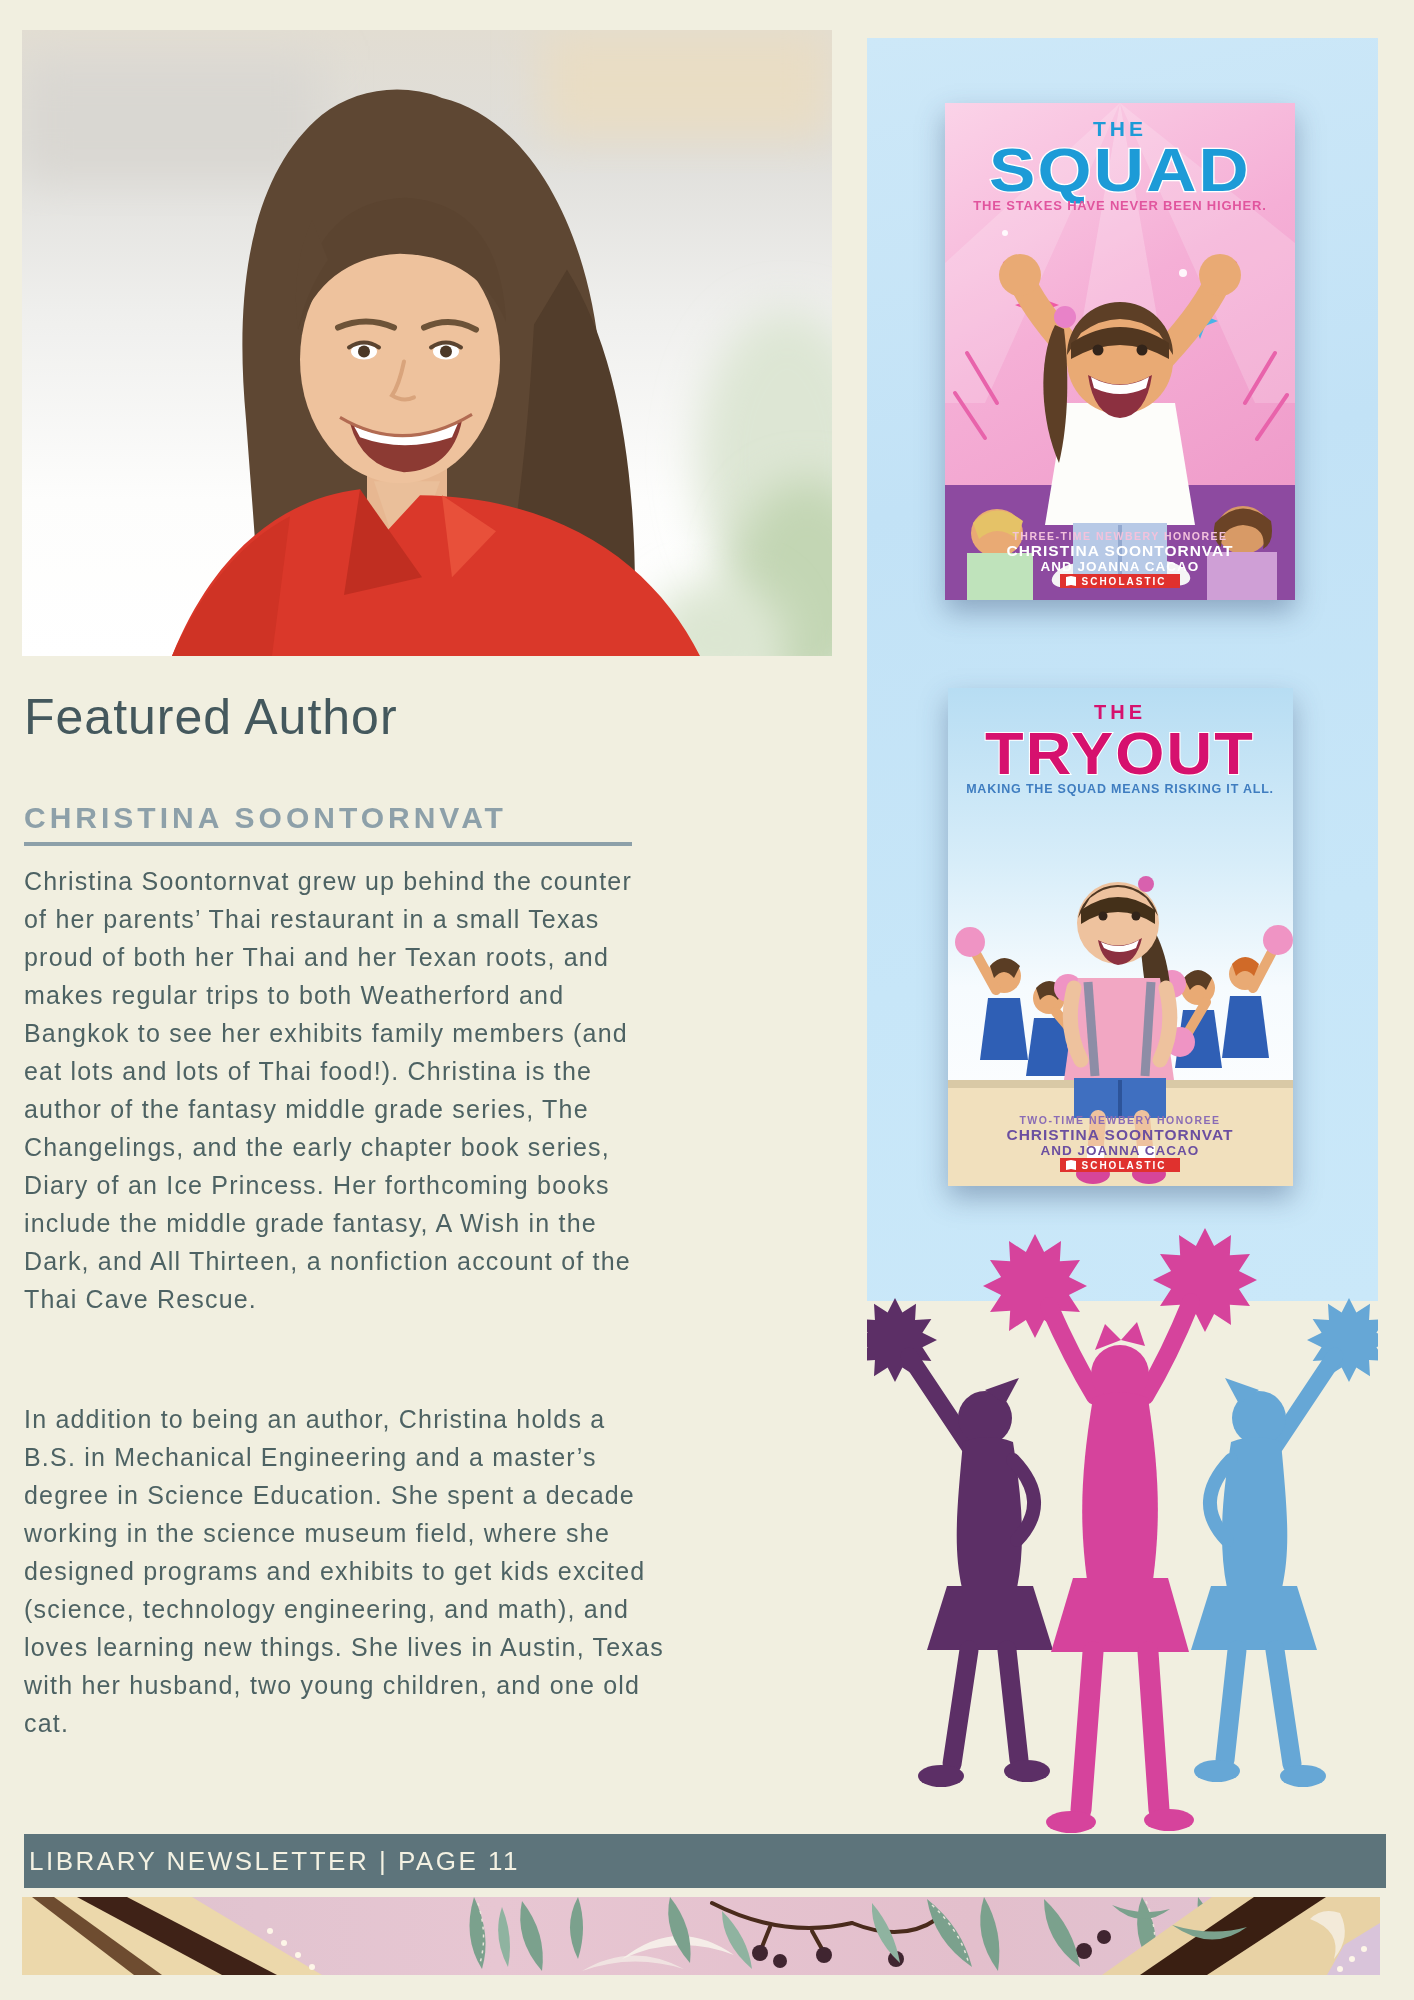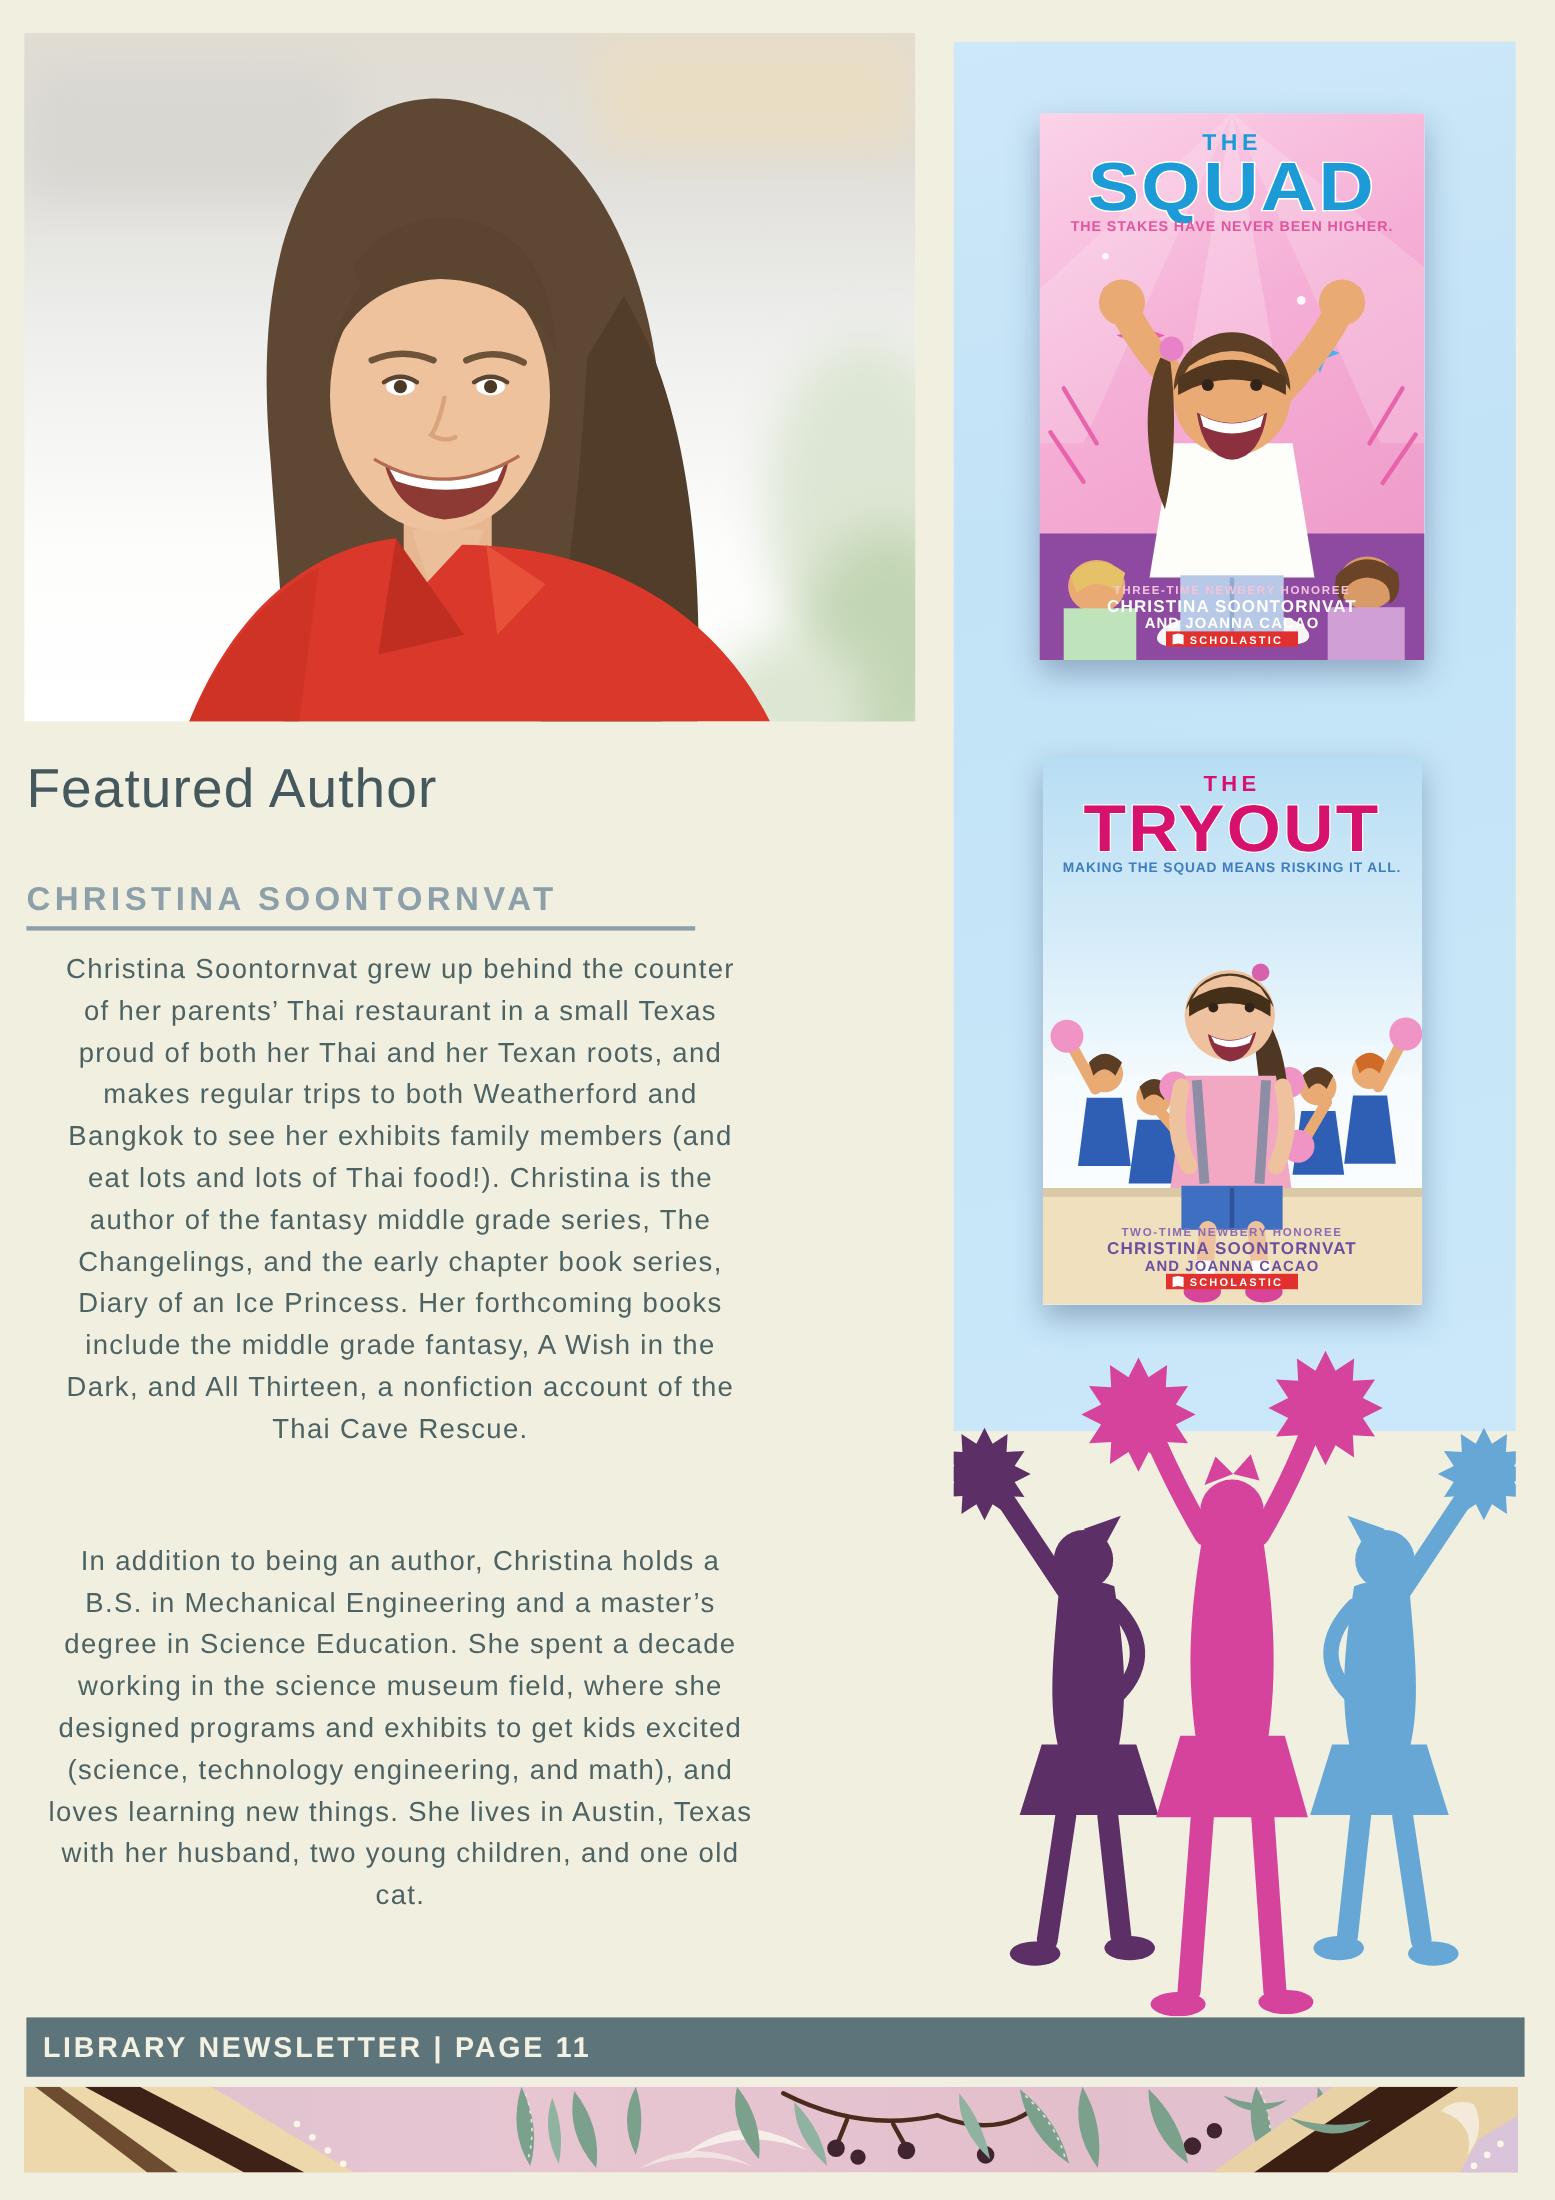--- a/index.html
+++ b/index.html
@@ -7,34 +7,34 @@
         font-family:"Liberation Sans",sans-serif;}
   .photo{position:absolute;left:22px;top:30px;width:810px;height:626px;}
   .photo svg{display:block;width:100%;height:100%;}
   .heading{position:absolute;left:24px;top:688px;font-family:Liberation Sans, sans-serif;
            font-size:50px;color:#44585d;letter-spacing:1px;}
   .author-name{position:absolute;left:24px;top:801px;font-size:30px;font-weight:700;
                letter-spacing:4px;color:#8da0a9;padding-bottom:7px;min-width:608px;
                border-bottom:4px solid #8da0a9;display:inline-block;}
   .para{position:absolute;left:24px;width:680px;font-size:25px;line-height:38px;
         letter-spacing:1.2px;color:#4d6263;}
-  .para .tline{white-space:nowrap;text-align:center;}
+  .para .tline{white-space:nowrap;}
   .para1{top:862px;}
   .para2{top:1400px;}
   .panel{position:absolute;left:867px;top:38px;width:511px;height:1263px;
          background:linear-gradient(168deg,#cde8f8 0%,#c2e2f6 35%,#c7e6f8 70%,#cae8f9 100%);}
   .book{position:absolute;box-shadow:0 12px 26px rgba(50,70,110,0.38);}
   .book svg{display:block;width:100%;height:100%;}
   .book1{left:78px;top:65px;width:350px;height:497px;}
   .book2{left:81px;top:650px;width:345px;height:498px;}
   .cheer{position:absolute;left:0;top:1170px;width:511px;height:625px;}
   .cheer svg{display:block;width:100%;height:100%;}
   .footer-bar{position:absolute;left:24px;top:1834px;width:1362px;height:54px;background:#5d747b;
-              color:#f3f1e2;font-size:26px;font-weight:700;letter-spacing:2.5px;
-              display:flex;align-items:center;padding-left:15px;box-sizing:border-box;}
+              color:#f3f1e2;font-size:26px;font-weight:400;letter-spacing:2.5px;
+              display:flex;align-items:center;padding-left:5px;box-sizing:border-box;}
   .floral{position:absolute;left:22px;top:1897px;width:1358px;height:78px;}
   .floral svg{display:block;width:100%;height:100%;}
   text{font-family:"Liberation Sans",sans-serif;}
 </style>
 </head>
 <body>
 
 <div class="page">
 
   <div class="photo">

